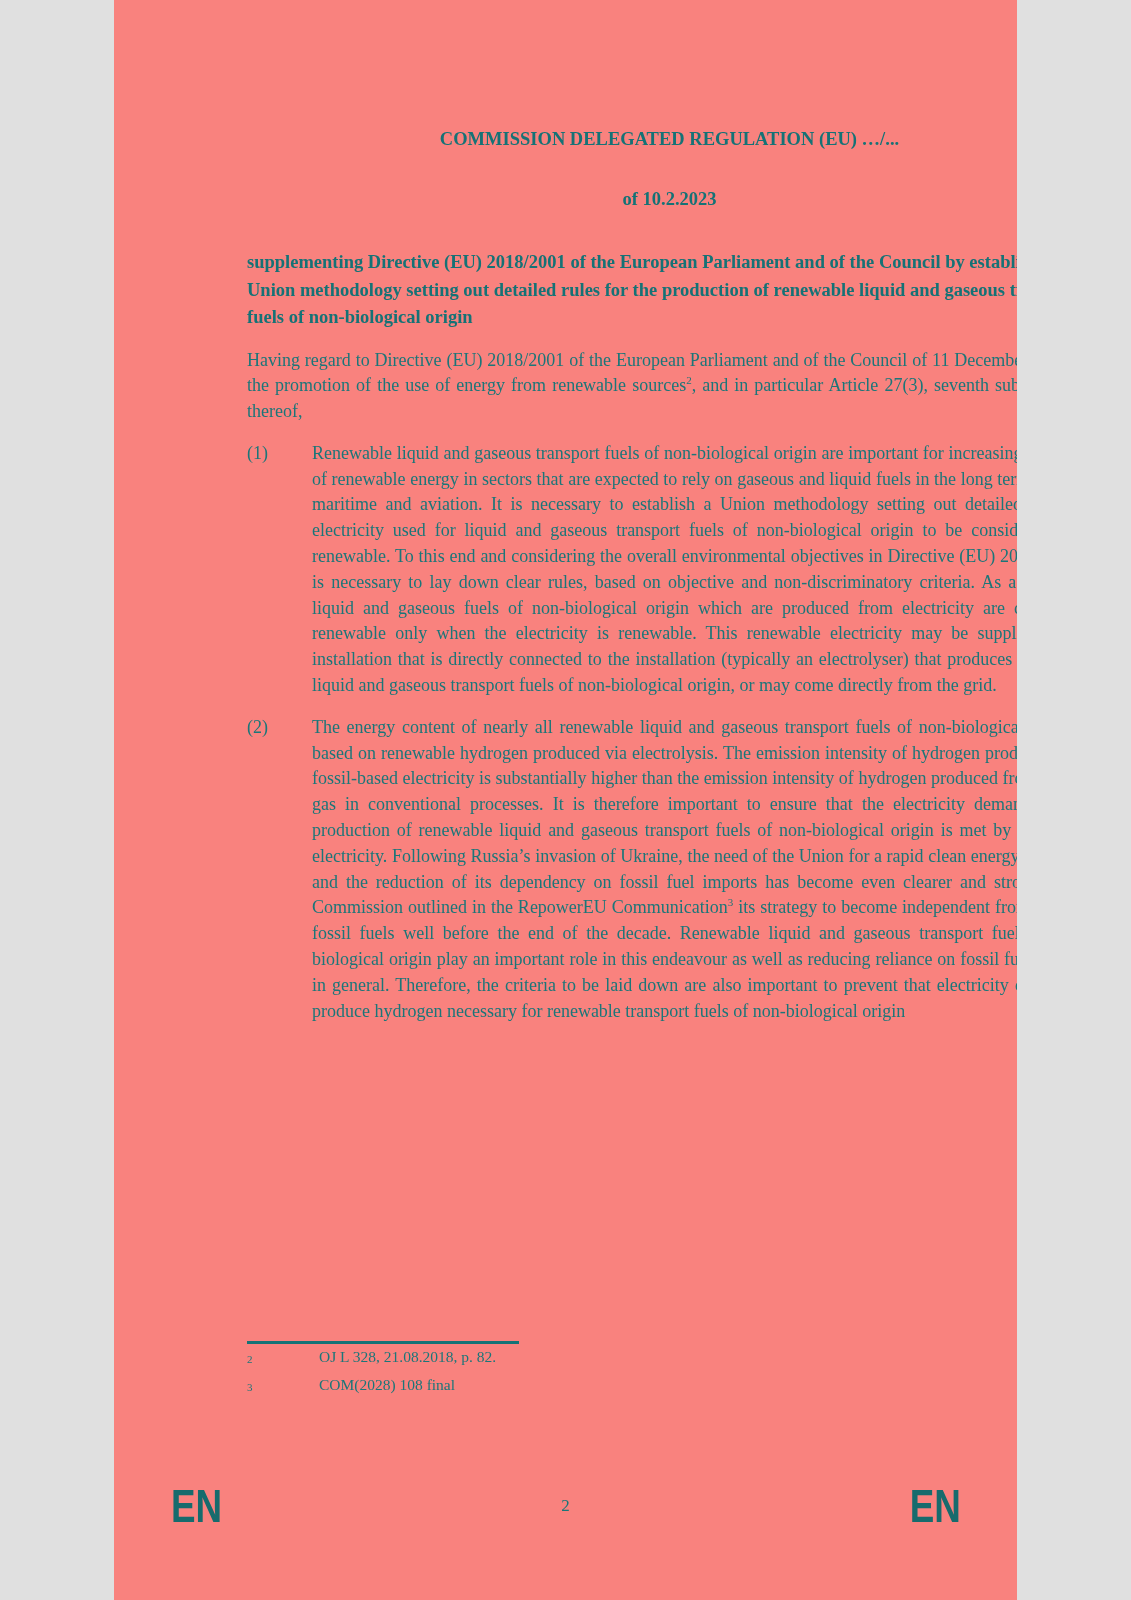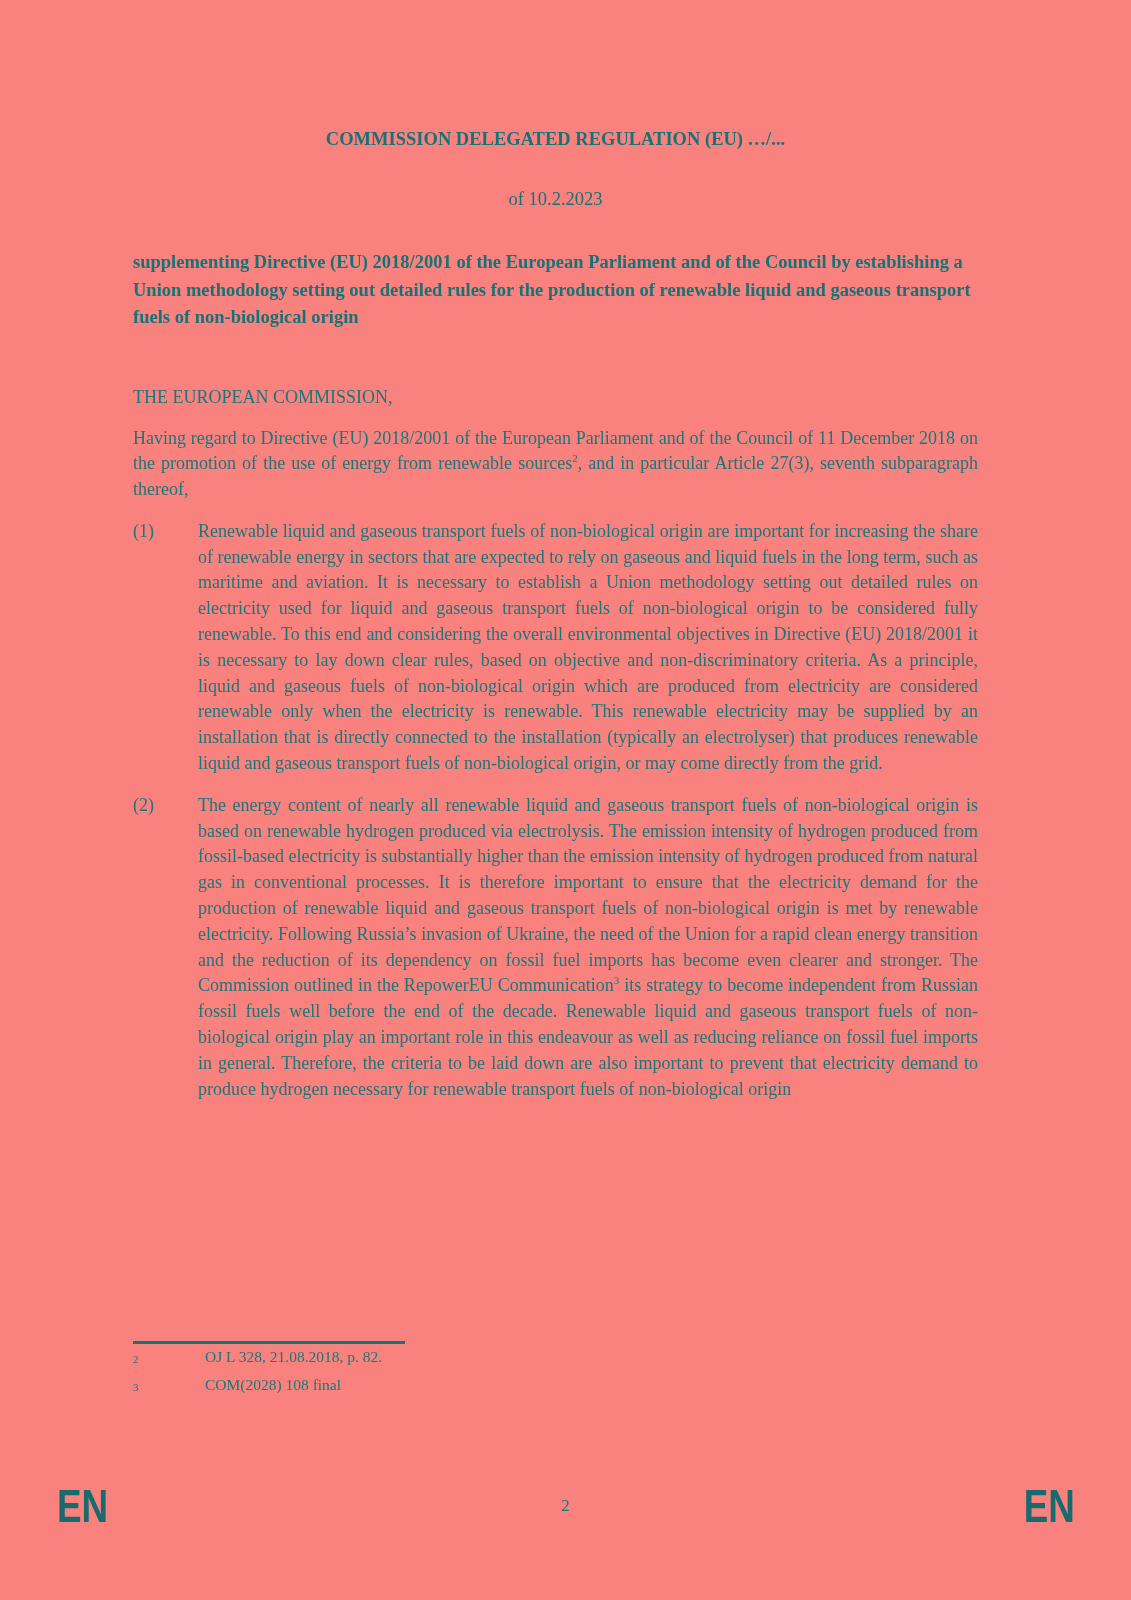--- a/index.html
+++ b/index.html
@@ -1,19 +1,19 @@
 <!DOCTYPE html>
 <html><head>
 <meta charset="utf-8">
 <style>
   * { margin: 0; padding: 0; box-sizing: border-box; }
   html, body { background: #e0e0e0; }
   .page {
     position: relative;
-    width: 1131px;
+    width: 903px;
     height: 1600px;
     margin: 0 auto;
     background: #f9827e;
     overflow: hidden;
     font-family: "Liberation Serif", serif;
     color: #1b7679;
   }
   .content {
     position: absolute;
     left: 133px;
@@ -23,21 +23,21 @@
   .doc-title {
     text-align: center;
     font-weight: bold;
     font-size: 18.5px;
     line-height: 23px;
     color: #157276;
   }
   .doc-date {
     margin-top: 37px;
     text-align: center;
-    font-weight: normal;
+    font-weight: bold;
     font-size: 18.5px;
     line-height: 23px;
     color: #157276;
   }
   .doc-subject {
     margin-top: 38px;
     text-align: left;
     font-weight: bold;
     font-size: 18.5px;
     line-height: 27.5px;
@@ -127,21 +127,20 @@
 <div class="page">
 
   <div class="content">
 
     <div class="doc-title">COMMISSION DELEGATED REGULATION (EU) …/...</div>
 
     <div class="doc-date">of 10.2.2023</div>
 
     <div class="doc-subject">supplementing Directive (EU) 2018/2001 of the European Parliament and of the Council by establishing a Union methodology setting out detailed rules for the production of renewable liquid and gaseous transport fuels of non-biological origin</div>
 
-    <div class="opening">THE EUROPEAN COMMISSION,</div>
 
 
     <div class="citation"><span>Having regard to Directive (EU) 2018/2001 of the European Parliament and of the Council of 11 December 2018 on the promotion of the use of energy from renewable sources</span><sup class="fnref">2</sup><span>, and in particular Article 27(3), seventh subparagraph thereof,</span></div>
 
 
     <div class="recital">
       <div class="num">(1)</div>
       <div class="rtext">Renewable liquid and gaseous transport fuels of non-biological origin are important for increasing the share of renewable energy in sectors that are expected to rely on gaseous and liquid fuels in the long term, such as maritime and aviation. It is necessary to establish a Union methodology setting out detailed rules on electricity used for liquid and gaseous transport fuels of non-biological origin to be considered fully renewable. To this end and considering the overall environmental objectives in Directive (EU) 2018/2001 it is necessary to lay down clear rules, based on objective and non-discriminatory criteria. As a principle, liquid and gaseous fuels of non-biological origin which are produced from electricity are considered renewable only when the electricity is renewable. This renewable electricity may be supplied by an installation that is directly connected to the installation (typically an electrolyser) that produces renewable liquid and gaseous transport fuels of non-biological origin, or may come directly from the grid.</div>
     </div>
 

